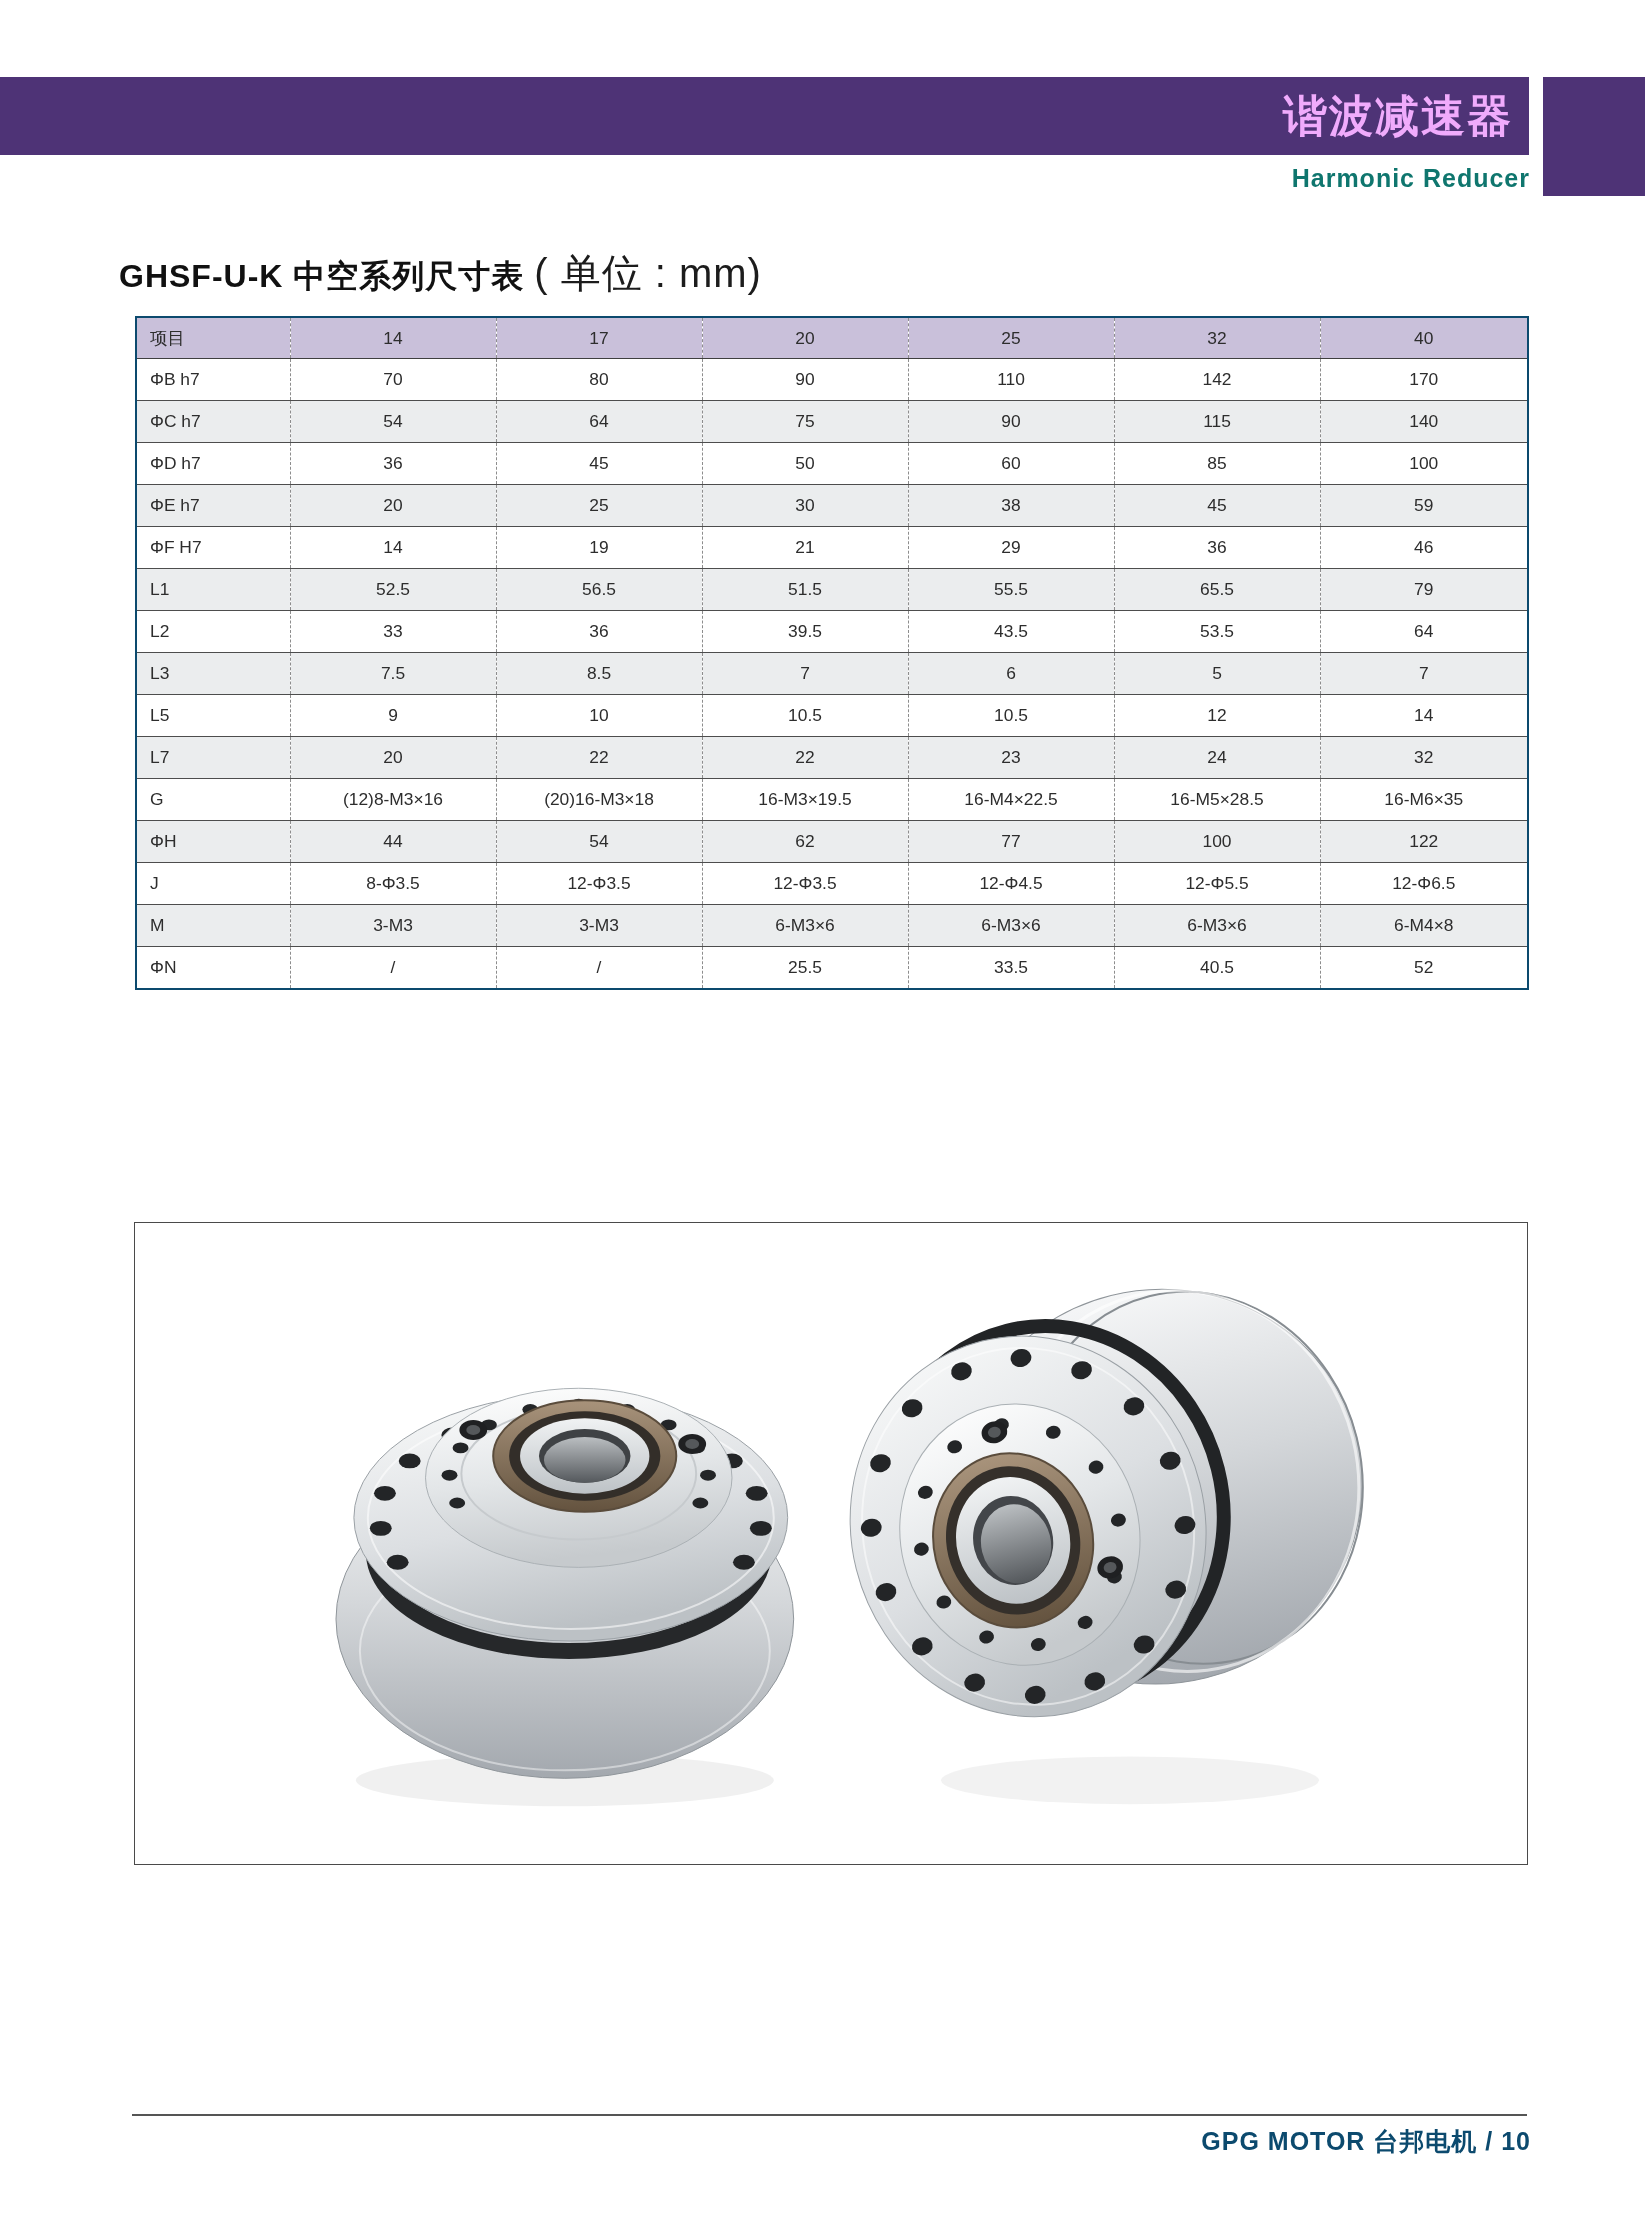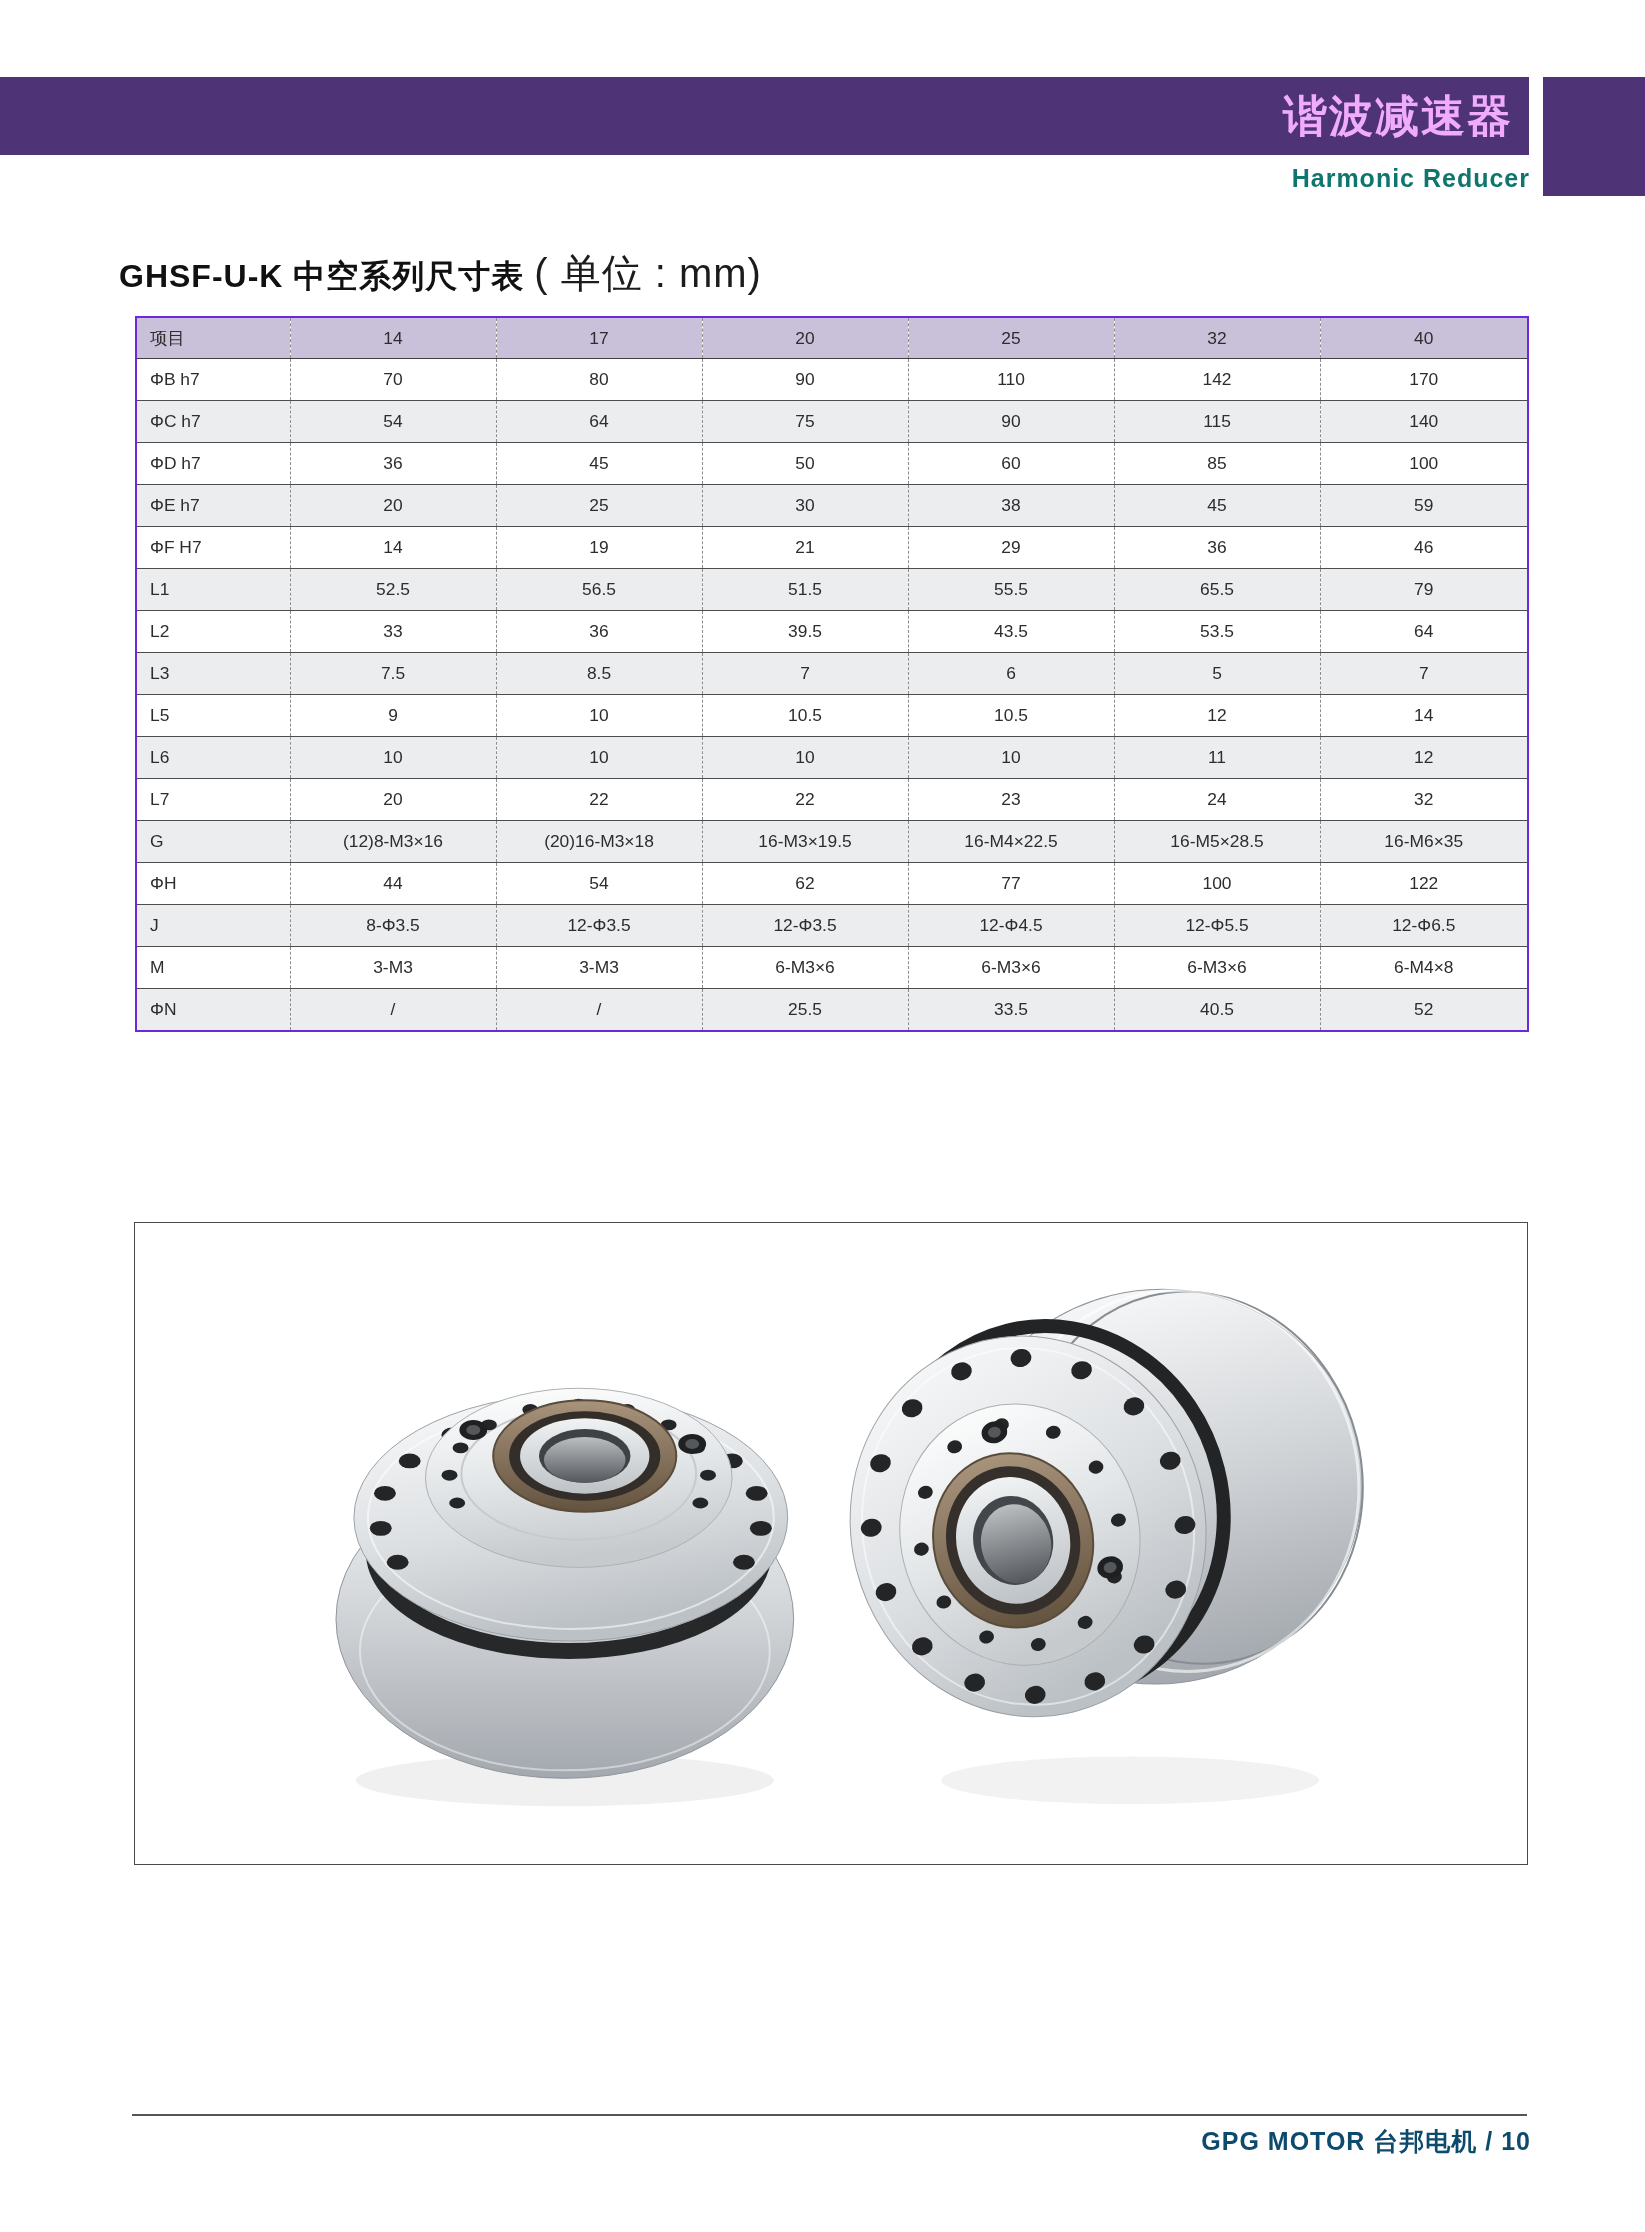--- a/index.html
+++ b/index.html
@@ -12,21 +12,21 @@
   .topbar-title{color:#f0abfc;font-size:44px;font-weight:bold;letter-spacing:2px;padding-right:16px;line-height:1;}
   .topsquare{position:absolute;left:1543px;top:77px;width:102px;height:119px;background:#4e3376;}
   .subtitle{position:absolute;top:164px;right:116px;font-size:25px;font-weight:bold;color:#0f766e;letter-spacing:1px;}
 
   
   .sec-title{position:absolute;left:119px;top:246px;font-size:32px;font-weight:bold;color:#111;letter-spacing:1px;}
   .sec-title .unit{font-weight:normal;font-size:40px;color:#1c1c1c;}
 
   
   .tablewrap{position:absolute;left:135px;top:316px;}
-  table.dim{border-collapse:collapse;table-layout:fixed;width:1392px;border:2px solid #6d28d9;}
+  table.dim{border-collapse:collapse;table-layout:fixed;width:1392px;border:2px solid #0c4a6e;}
   table.dim th, table.dim td{border-bottom:1px solid #4d4d4d;border-left:1px dashed #8d8d8d;
        font-size:17.4px;color:#2d2d2d;text-align:center;padding:0 4px;overflow:hidden;white-space:nowrap;}
   table.dim th{height:40px;background:#c9c0da;font-weight:normal;border-bottom:1.5px solid #3f3f3f;}
   table.dim td{height:41px;background:#ffffff;}
   table.dim th:first-child, table.dim td:first-child{border-left:none;}
   table.dim .label-col{text-align:left;padding-left:13px;}
   table.dim tbody tr:nth-child(even) td{background:#ebedee;}
   table.dim tbody tr:last-child td{border-bottom:none;}
 
   
@@ -149,29 +149,20 @@
             <td>7</td>
           </tr>
           <tr>
             <td class="label-col">L5</td>
             <td>9</td>
             <td>10</td>
             <td>10.5</td>
             <td>10.5</td>
             <td>12</td>
             <td>14</td>
-          </tr>
-          <tr>
-            <td class="label-col">L6</td>
-            <td>10</td>
-            <td>10</td>
-            <td>10</td>
-            <td>10</td>
-            <td>11</td>
-            <td>12</td>
           </tr>
           <tr>
             <td class="label-col">L7</td>
             <td>20</td>
             <td>22</td>
             <td>22</td>
             <td>23</td>
             <td>24</td>
             <td>32</td>
           </tr>

